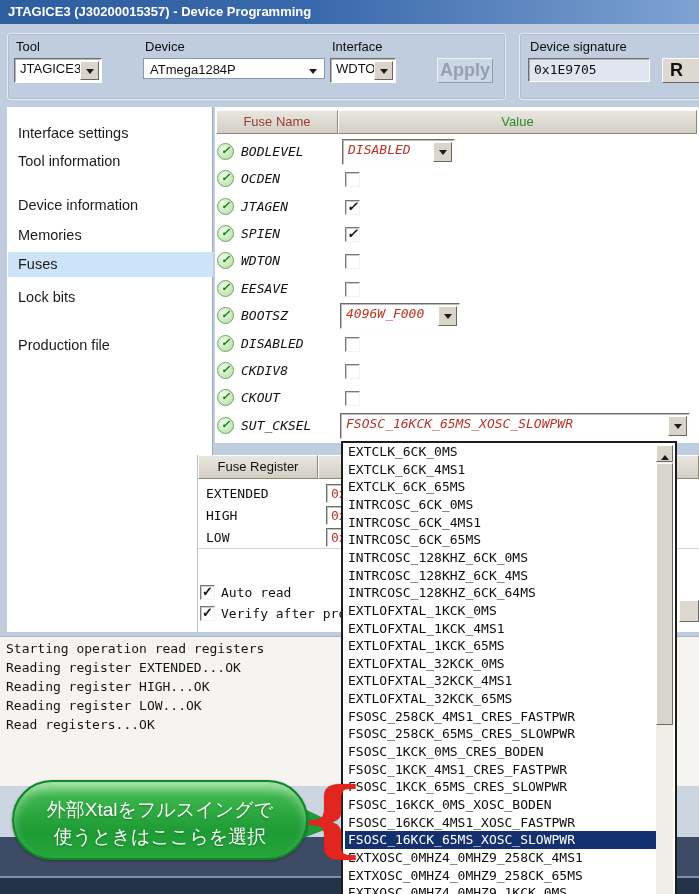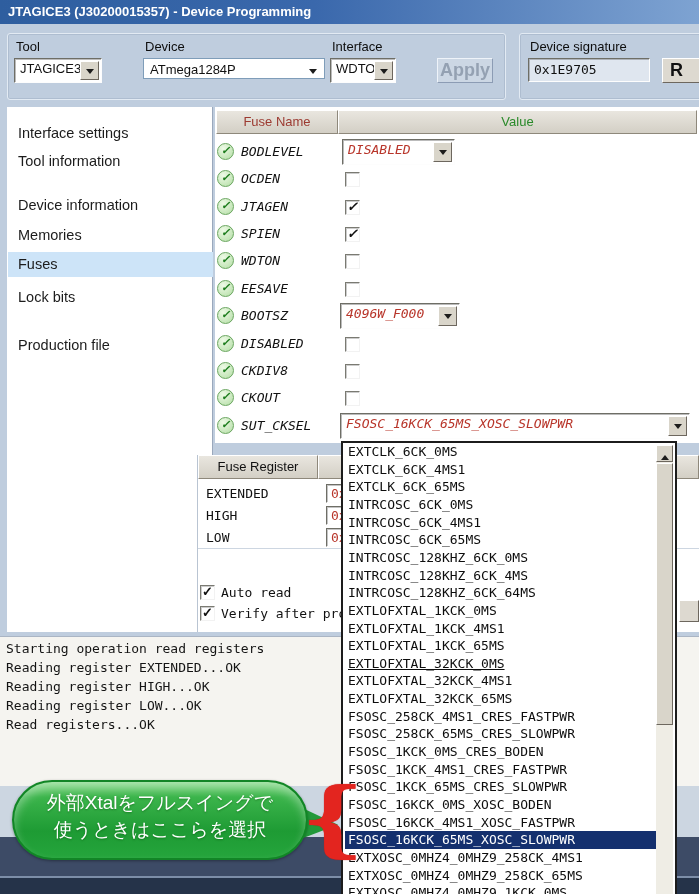--- a/index.html
+++ b/index.html
@@ -74,21 +74,21 @@
   .sb-thumb{position:absolute;right:2px;top:20px;width:17px;height:262px;background:#d9d5ca;
     border:1px solid;border-color:#fff #6d675e #6d675e #fff;box-sizing:border-box;}
   
   .band1{left:0;top:786px;width:699px;height:51px;background:#ccd6e1;}
   .band2{left:0;top:837px;width:699px;height:39px;background:#3d4b66;}
   .band3{left:0;top:876px;width:699px;height:18px;background:#253349;border-top:2px solid #7d8ea8;box-sizing:border-box;}
   
   #bubble{left:12px;top:780px;width:296px;height:80px;border-radius:40px;z-index:65;
     background:linear-gradient(180deg,#7ed781 0%,#3bb44b 20%,#1e9b34 65%,#25a53c 100%);
     border:2px solid #128526;box-shadow:inset 0 6px 10px rgba(255,255,255,.35),0 1px 3px rgba(0,0,0,.35);
-    color:#fff;text-align:center;font-size:19px;line-height:27px;padding-top:7px;box-sizing:border-box;
+    color:#fff;text-align:center;font-size:19px;line-height:27px;padding-top:14px;box-sizing:border-box;
     text-shadow:0 1px 2px rgba(0,70,0,.45);}
   #bubble-tail{left:298px;top:806px;width:40px;height:34px;background:#22993a;z-index:64;
     clip-path:polygon(0 0,100% 55%,0 100%);}
   #brace{left:301px;top:776px;z-index:70;color:#e3251f;font-size:82px;line-height:84px;
     font-family:"DejaVu Serif",serif;font-weight:bold;transform:scaleX(1.2);transform-origin:left center;
     text-shadow:0 0 1px #c01818;}
 </style>
 </head>
 <body>
 
@@ -234,21 +234,21 @@
     <div class="opt" style="top:35.3px;">EXTCLK_6CK_65MS</div>
     <div class="opt" style="top:52.95px;">INTRCOSC_6CK_0MS</div>
     <div class="opt" style="top:70.6px;">INTRCOSC_6CK_4MS1</div>
     <div class="opt" style="top:88.25px;">INTRCOSC_6CK_65MS</div>
     <div class="opt" style="top:105.9px;">INTRCOSC_128KHZ_6CK_0MS</div>
     <div class="opt" style="top:123.55px;">INTRCOSC_128KHZ_6CK_4MS</div>
     <div class="opt" style="top:141.2px;">INTRCOSC_128KHZ_6CK_64MS</div>
     <div class="opt" style="top:158.85px;">EXTLOFXTAL_1KCK_0MS</div>
     <div class="opt" style="top:176.5px;">EXTLOFXTAL_1KCK_4MS1</div>
     <div class="opt" style="top:194.15px;">EXTLOFXTAL_1KCK_65MS</div>
-    <div class="opt" style="top:211.8px;text-decoration:underline;">EXTLOFXTAL_32KCK_0MS</div>
+    <div class="opt" style="top:211.8px;">EXTLOFXTAL_32KCK_0MS</div>
     <div class="opt" style="top:229.45px;">EXTLOFXTAL_32KCK_4MS1</div>
     <div class="opt" style="top:247.1px;">EXTLOFXTAL_32KCK_65MS</div>
     <div class="opt" style="top:264.75px;">FSOSC_258CK_4MS1_CRES_FASTPWR</div>
     <div class="opt" style="top:282.4px;">FSOSC_258CK_65MS_CRES_SLOWPWR</div>
     <div class="opt" style="top:300.05px;">FSOSC_1KCK_0MS_CRES_BODEN</div>
     <div class="opt" style="top:317.7px;">FSOSC_1KCK_4MS1_CRES_FASTPWR</div>
     <div class="opt" style="top:335.35px;">FSOSC_1KCK_65MS_CRES_SLOWPWR</div>
     <div class="opt" style="top:353px;">FSOSC_16KCK_0MS_XOSC_BODEN</div>
     <div class="opt" style="top:370.65px;">FSOSC_16KCK_4MS1_XOSC_FASTPWR</div>
     <div class="opt selected" style="top:388.3px;">FSOSC_16KCK_65MS_XOSC_SLOWPWR</div>

